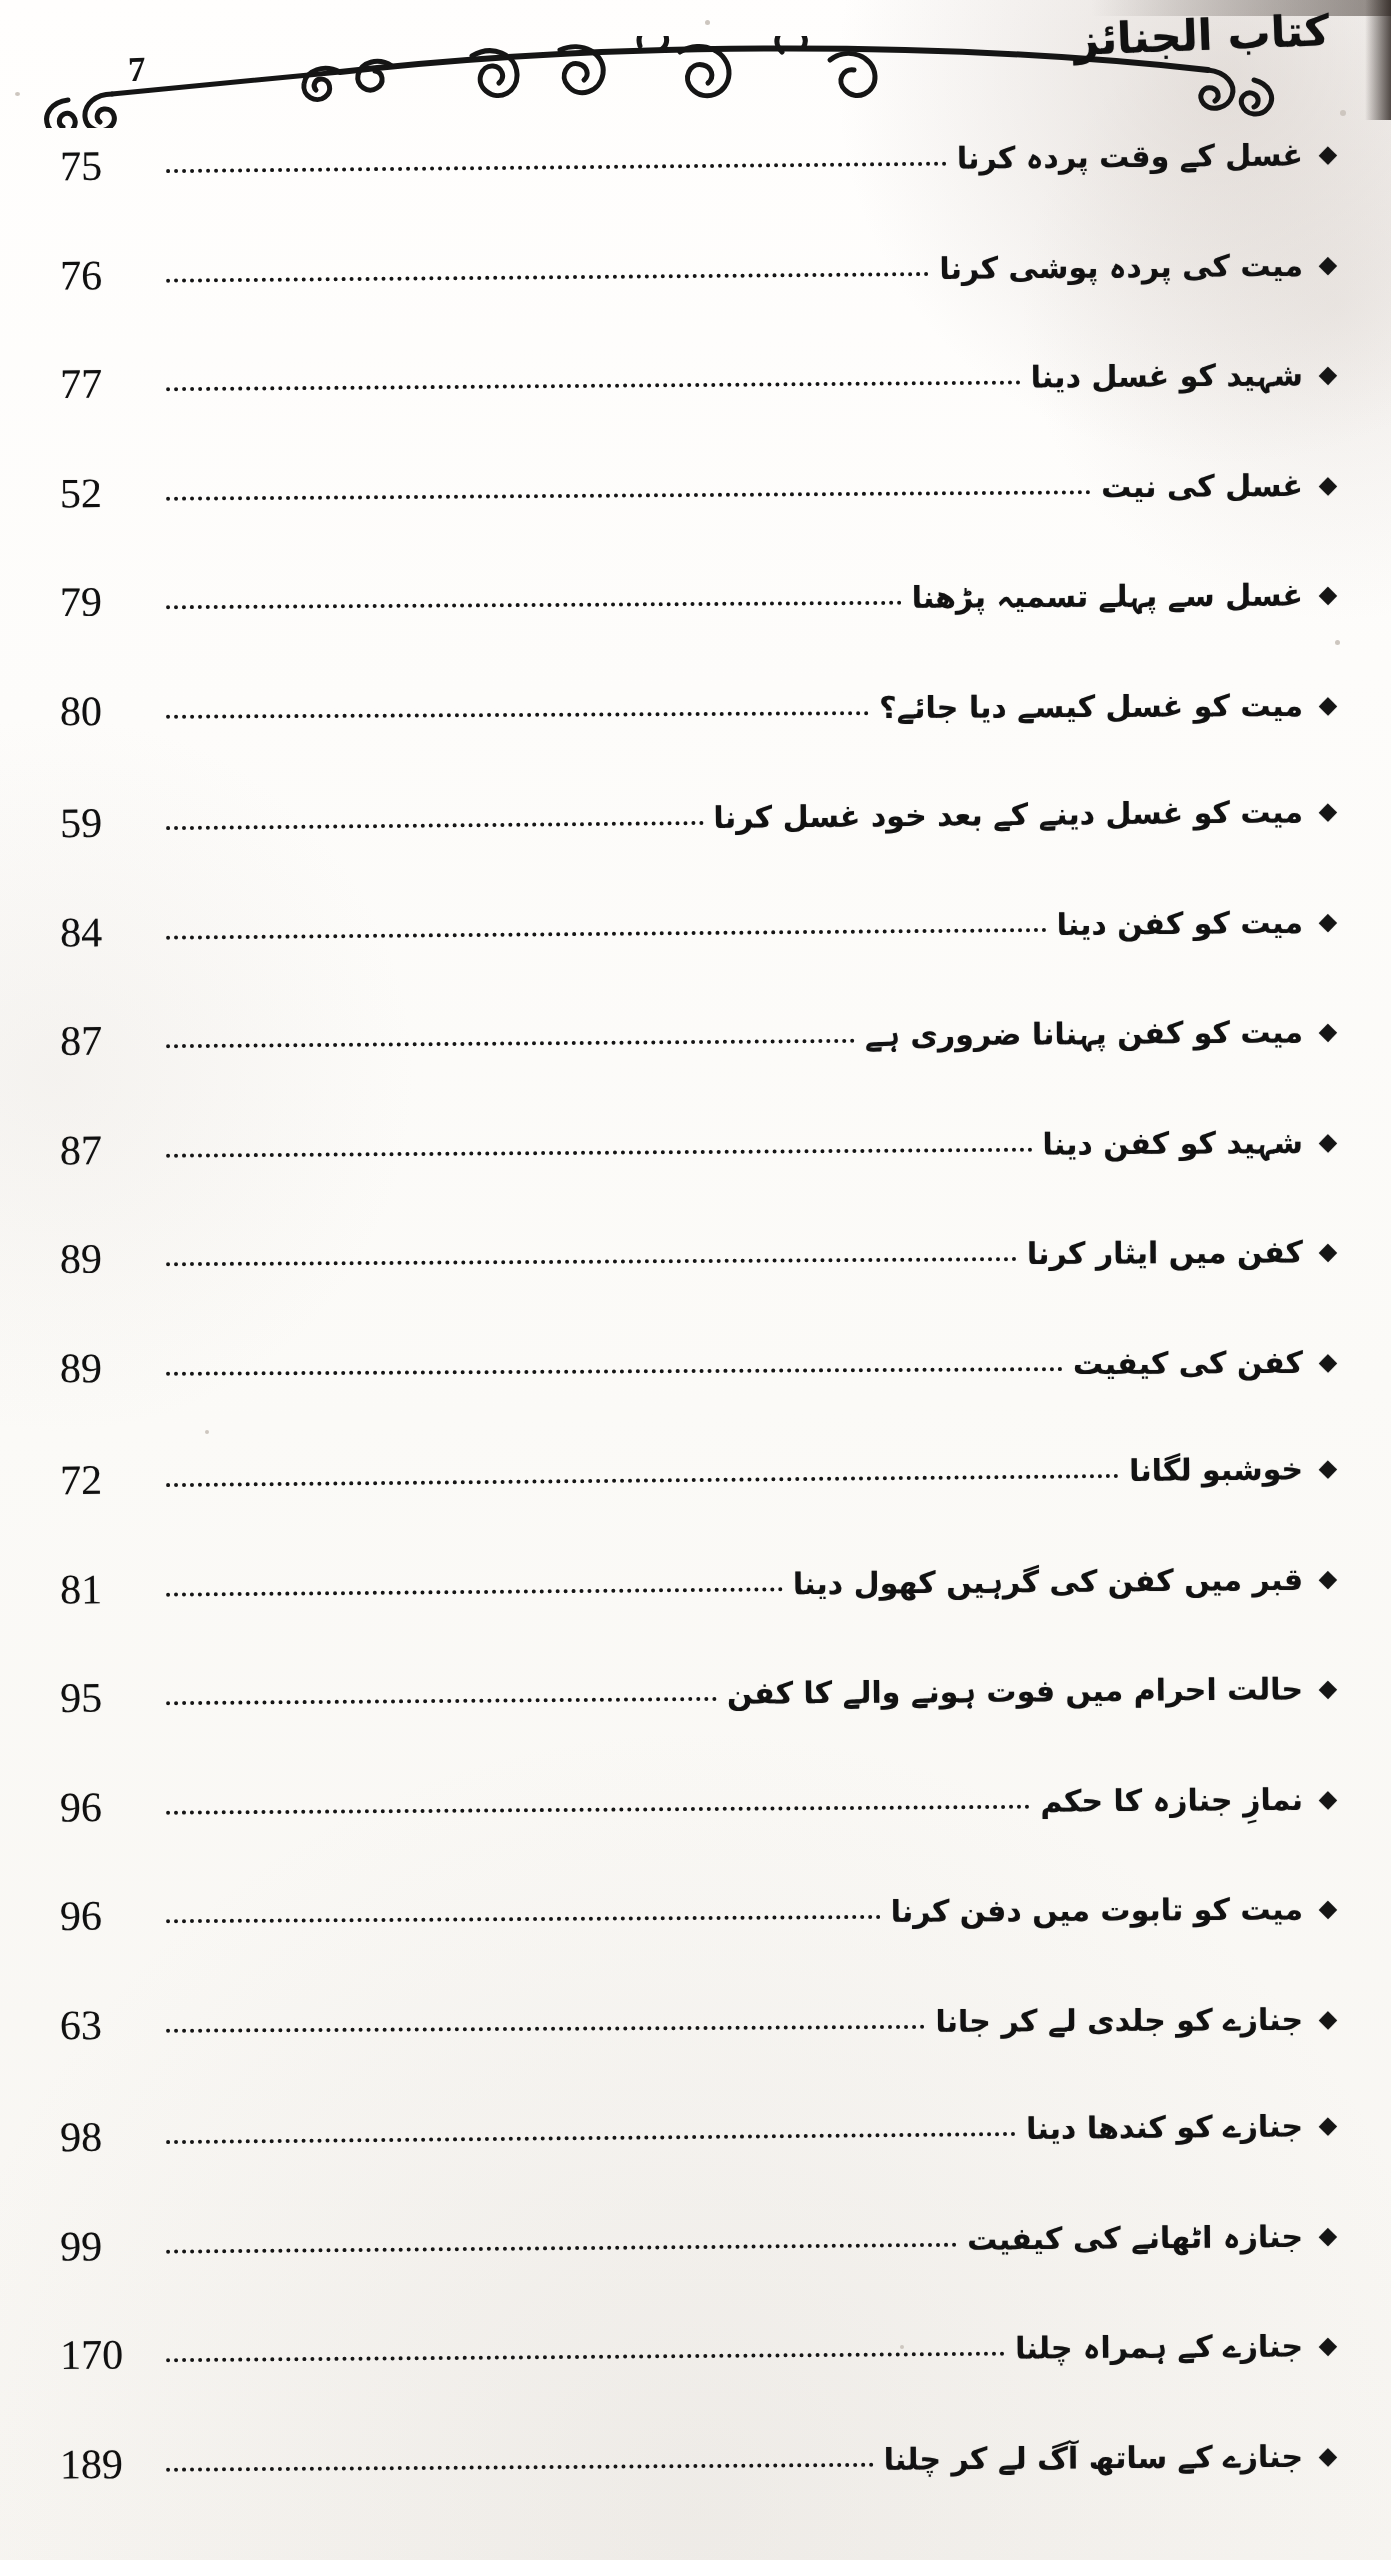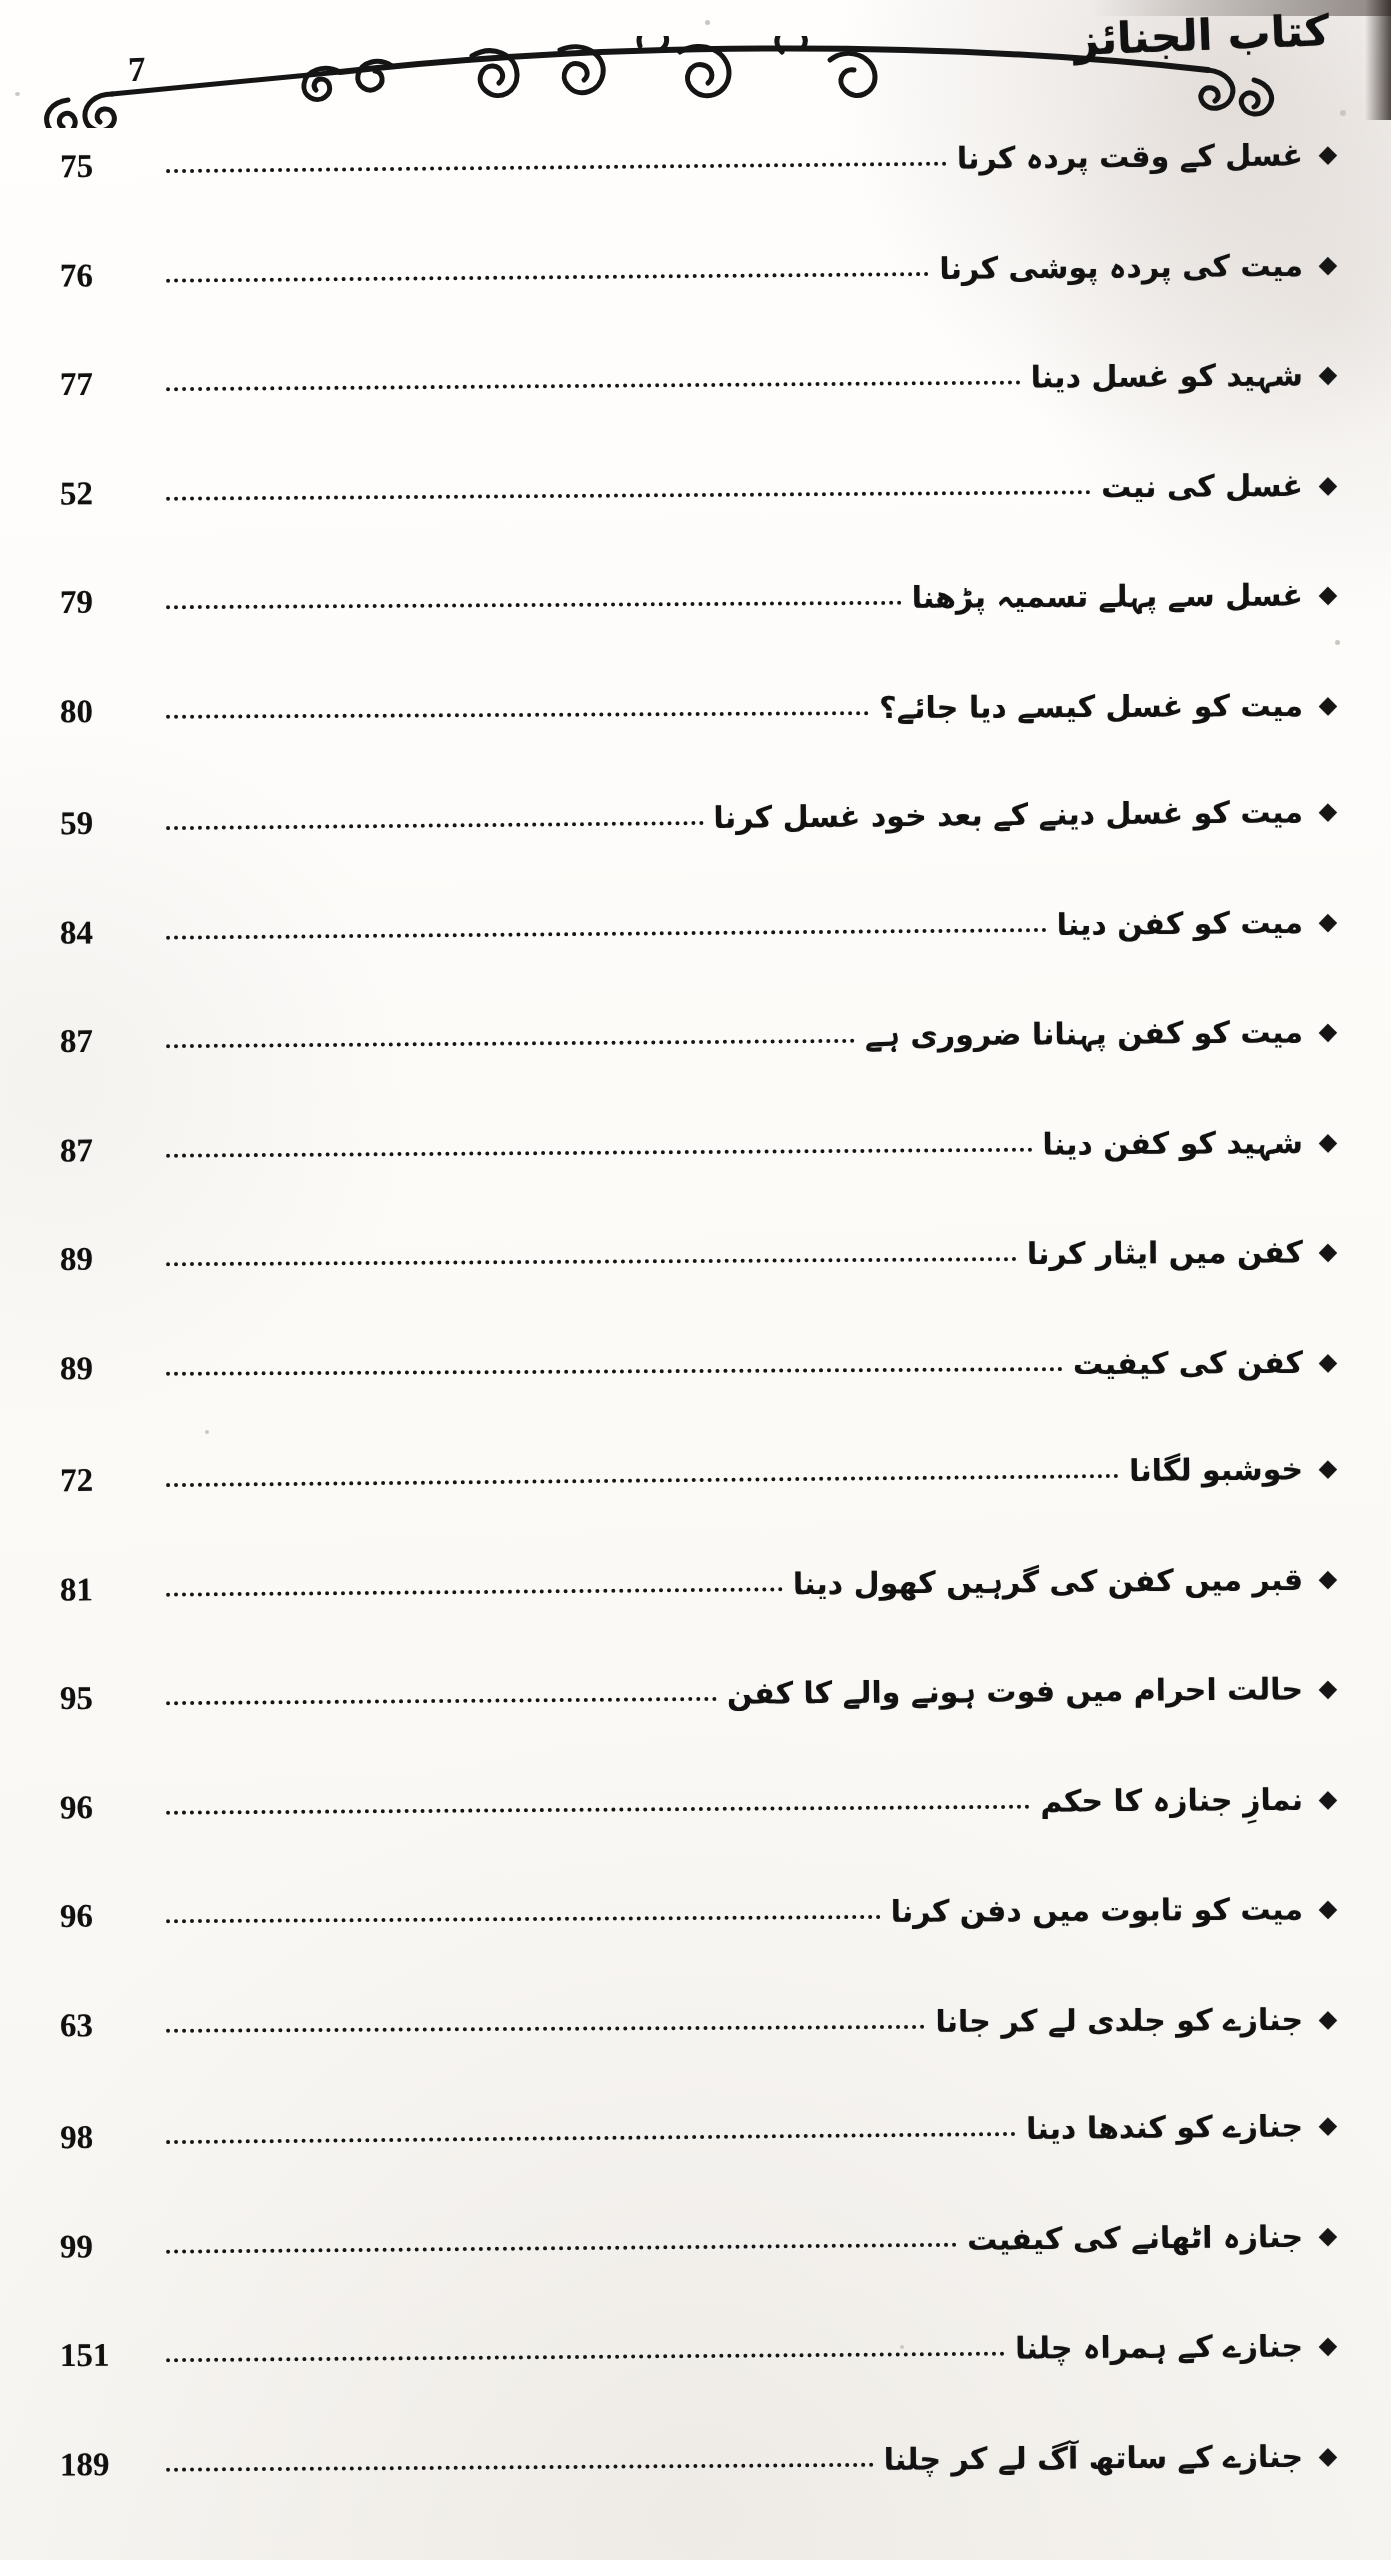--- a/index.html
+++ b/index.html
@@ -132,22 +132,22 @@
     bottom: 7px;
     height: 0;
     border-bottom: 4px dotted #151515;
   }
   .pagenum {
     flex: 0 0 auto;
     min-width: 96px;
     text-align: left;
     direction: ltr;
     font-family: "Liberation Serif", serif;
-    font-size: 33px;
-    font-weight: bold;
+    font-size: 42px;
+    font-weight: normal;
     color: #101010;
     text-shadow: 0 0 1px rgba(0,0,0,0.3);
   }
 
   
   .toc-row.s0  { transform: rotate(-0.55deg); }
   .toc-row.s1  { transform: rotate(-0.50deg); }
   .toc-row.s2  { transform: rotate(-0.45deg); }
   .toc-row.s3  { transform: rotate(-0.40deg); }
   .toc-row.s4  { transform: rotate(-0.35deg); }
@@ -314,21 +314,21 @@
       <div class="toc-row s1" style="top: 2098.5px;">
         <span class="bullet">◆</span>
         <span class="entry-title">جنازہ اٹھانے کی کیفیت</span>
         <span class="leader"></span>
         <span class="pagenum">99</span>
       </div>
       <div class="toc-row s2" style="top: 2208px;">
         <span class="bullet">◆</span>
         <span class="entry-title">جنازے کے ہمراہ چلنا</span>
         <span class="leader"></span>
-        <span class="pagenum">151</span>
+        <span class="pagenum">170</span>
       </div>
       <div class="toc-row s3" style="top: 2317.5px;">
         <span class="bullet">◆</span>
         <span class="entry-title">جنازے کے ساتھ آگ لے کر چلنا</span>
         <span class="leader"></span>
         <span class="pagenum">189</span>
       </div>
     </div>
 </div>
 

